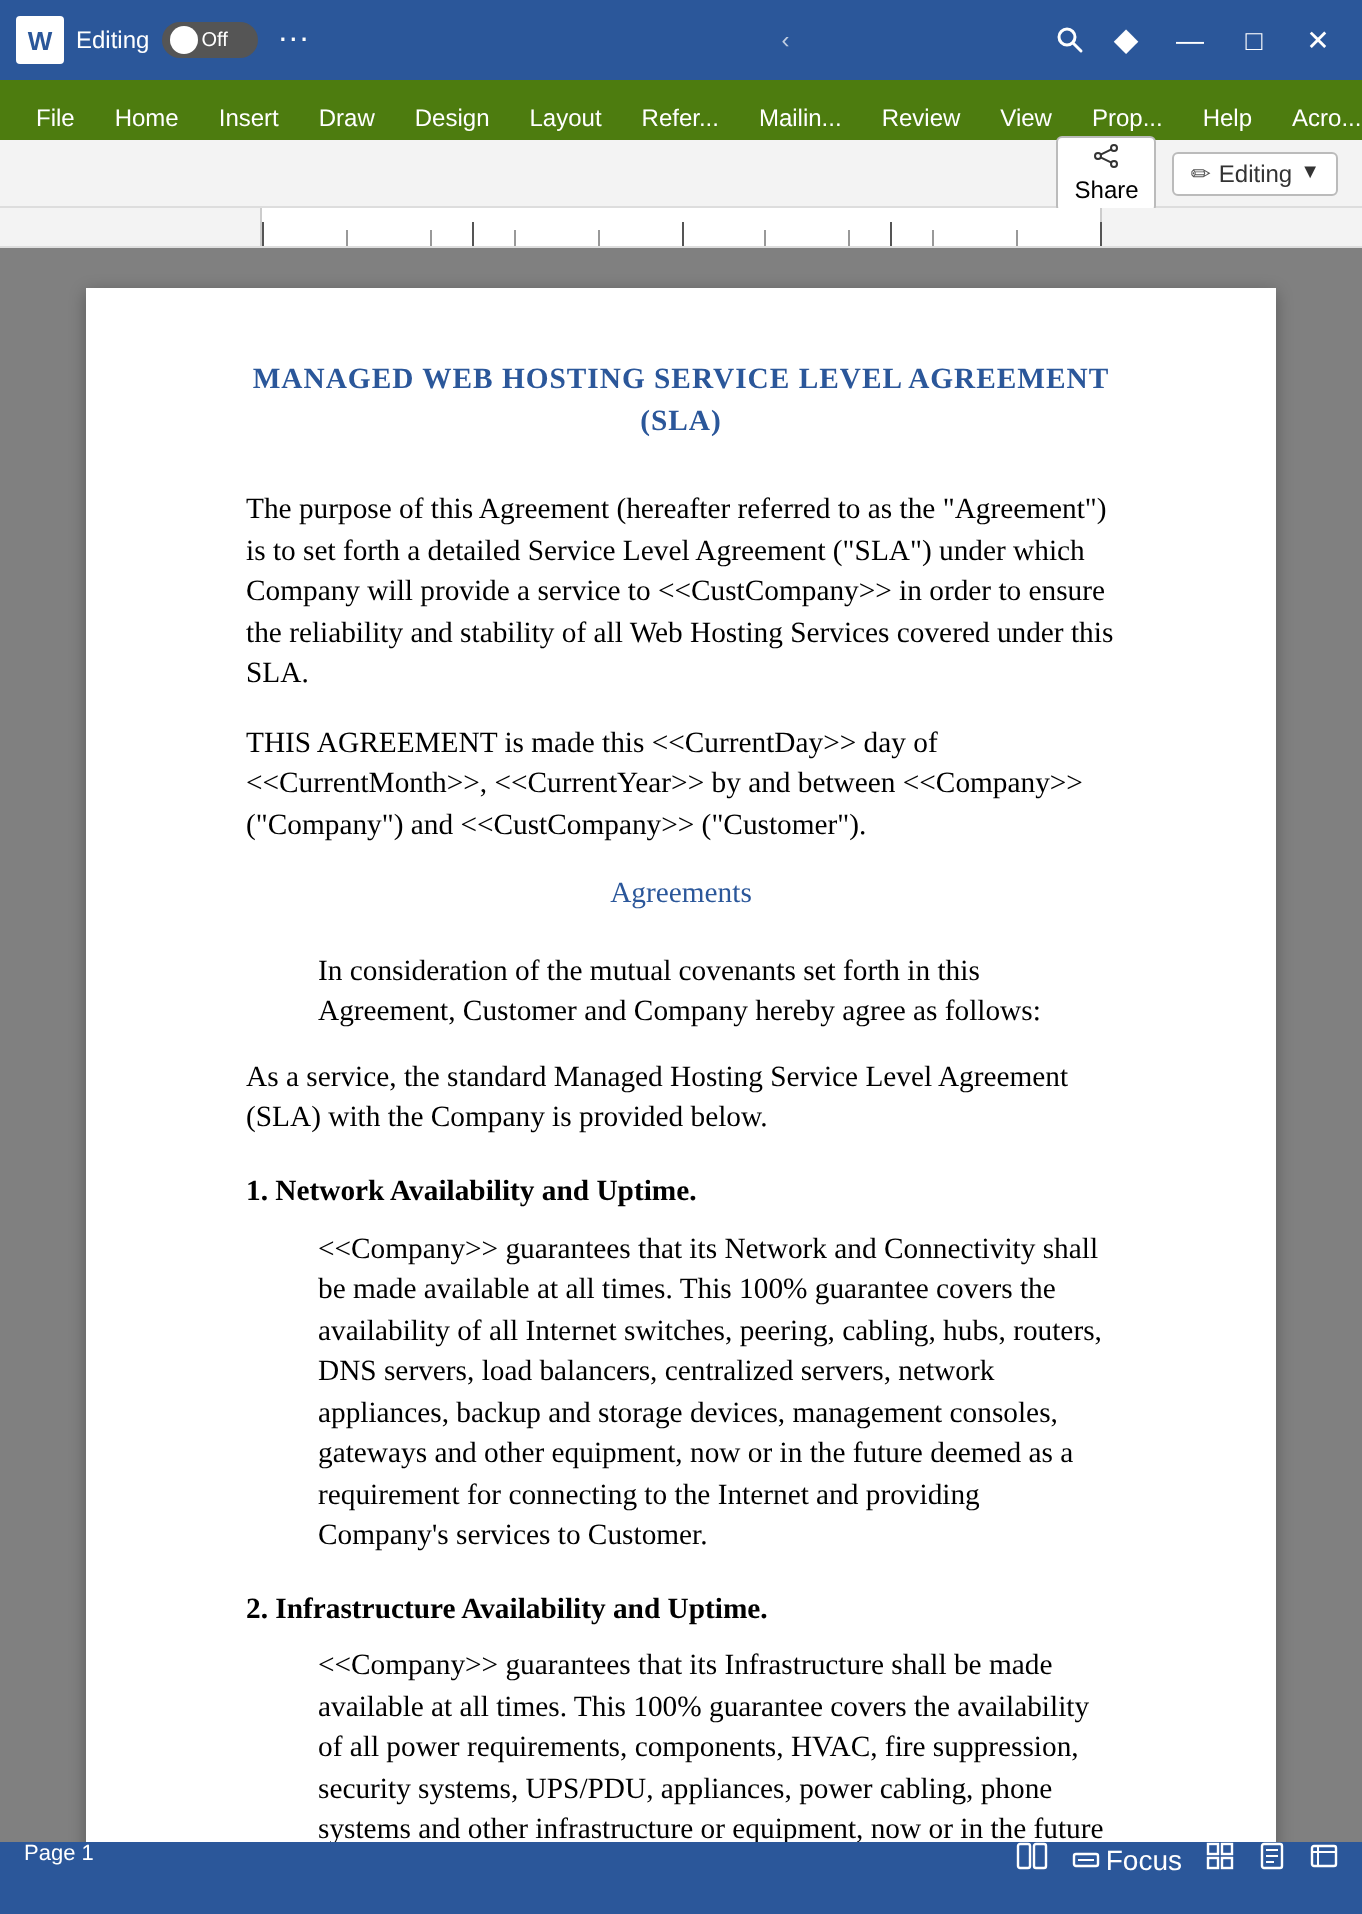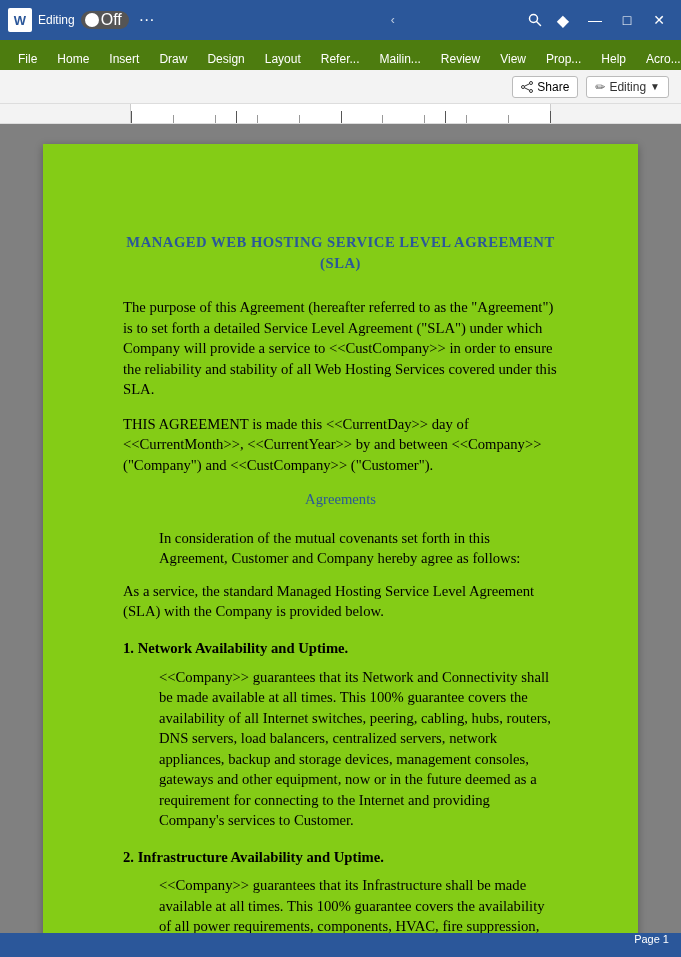--- a/index.html
+++ b/index.html
@@ -47,21 +47,21 @@
       width: 48px;
     }
     .toggle-circle {
       width: 14px;
       height: 14px;
       background: white;
       border-radius: 50%;
     }
     .toggle-off-text {
       color: white;
-      font-size: 16px;
+      font-size: 10px;
     }
     .titlebar-center {
       flex: 1;
       display: flex;
       justify-content: center;
       align-items: center;
       gap: 8px;
     }
     .title-chevron {
       color: white;
@@ -126,20 +126,21 @@
     .share-btn {
       display: flex;
       align-items: center;
       gap: 4px;
       border: 1px solid #bbb;
       border-radius: 3px;
       padding: 3px 8px;
       font-size: 12px;
       background: white;
       cursor: pointer;
+      flex-direction: column;
     }
     .editing-btn {
       display: flex;
       align-items: center;
       gap: 4px;
       background: white;
       border: 1px solid #bbb;
       border-radius: 3px;
       padding: 3px 8px;
       font-size: 12px;
@@ -189,25 +190,25 @@
       flex: 1;
       background: #808080;
       overflow-y: auto;
       display: flex;
       justify-content: center;
       padding: 20px 0;
     }
 
     
     .document-page {
-      background: #84cc16;
+      background: #ffffff;
       width: 595px;
       min-height: 800px;
       box-shadow: 0 2px 8px rgba(0,0,0,0.3);
-      padding: 88px 80px 80px 80px;
+      padding: 36px 80px 80px 80px;
       font-family: 'Times New Roman', Times, serif;
       font-size: 11pt;
       color: #000;
       line-height: 1.4;
     }
 
     .doc-title {
       text-align: center;
       font-weight: bold;
       color: #2b579a;
@@ -239,28 +240,27 @@
 
     .doc-indented {
       margin-left: 36px;
       margin-bottom: 12px;
       font-size: 11pt;
       text-align: left;
     }
 
     
     .statusbar {
-      height: 24px;
+      height: 36px;
       background: #2b579a;
       display: flex;
-      align-items: flex-end;
+      align-items: flex-start;
       padding: 0 12px;
       gap: 16px;
       flex-shrink: 0;
-      flex-direction: column;
     }
     .statusbar-item {
       color: white;
       font-size: 11px;
       display: flex;
       align-items: center;
       gap: 4px;
     }
     .statusbar-right {
       margin-left: auto;

